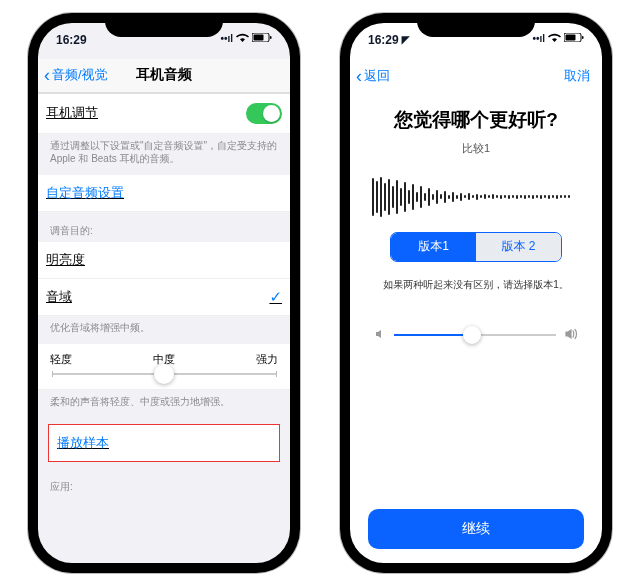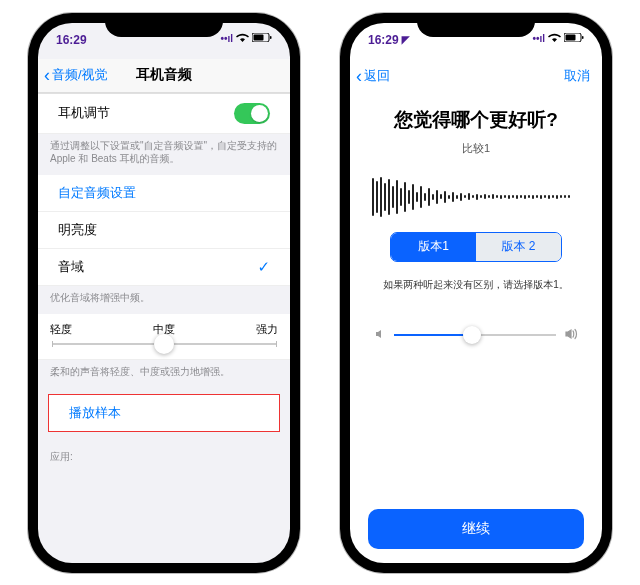--- a/index.html
+++ b/index.html
@@ -45,21 +45,21 @@
     z-index: 10;
   }
   .status-bar {
     height: 36px;
     display: flex;
     align-items: flex-start;
     justify-content: space-between;
     padding: 10px 18px 0;
     font-size: 12px;
     font-weight: 600;
-    color: #4c1d95;
+    color: #0f172a;
     gap: 16px;
   }
   .status-left { display: flex; align-items: center; gap: 3px; }
   .status-right { display: flex; align-items: center; gap: 3px; font-size: 10px; }
   .nav {
     height: 34px;
     background: #f8f8f8;
     border-bottom: 1px solid #ddd;
     display: flex;
     align-items: center;
@@ -84,26 +84,27 @@
   }
   .nav-right {
     margin-left: auto;
     color: #007aff;
     font-size: 13px;
     padding-right: 6px;
   }
   .content { flex: 1; overflow: hidden; font-size: 13px; }
   .row {
     background: #fff;
-    padding: 9px 20px;
+    padding: 9px 8px;
     display: flex;
     align-items: center;
     justify-content: space-between;
     border-bottom: 1px solid #eee;
     min-height: 36px;
+    text-decoration: underline;
   }
   .row:first-child { border-top: 1px solid #e0e0e0; }
   .footer-note {
     font-size: 10px;
     color: #8a8a8e;
     padding: 5px 12px 10px;
     line-height: 1.3;
   }
   .header-note {
     font-size: 10px;
@@ -290,20 +291,21 @@
       <div class="row">
         <span>耳机调节</span>
         <div class="toggle"></div>
       </div>
       <div class="footer-note">通过调整以下设置或"自定音频设置"，自定受支持的 Apple 和 Beats 耳机的音频。</div>
 
       <div class="row">
         <span class="blue-text">自定音频设置</span>
       </div>
 
+      <div class="header-note">调音目的:</div>
       <div class="row">
         <span>明亮度</span>
       </div>
       <div class="row">
         <span>音域</span>
         <span class="check">✓</span>
       </div>
       <div class="footer-note">优化音域将增强中频。</div>
 
       <div class="slider-row">

